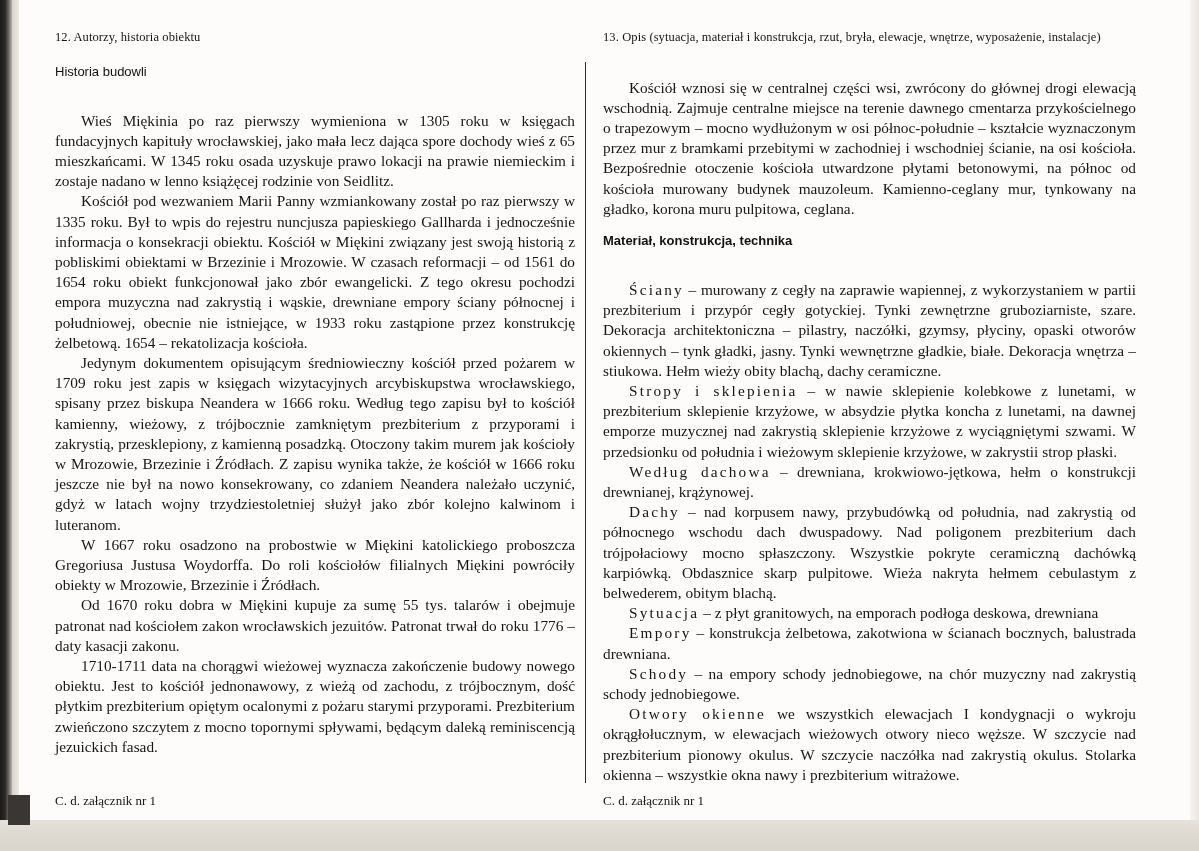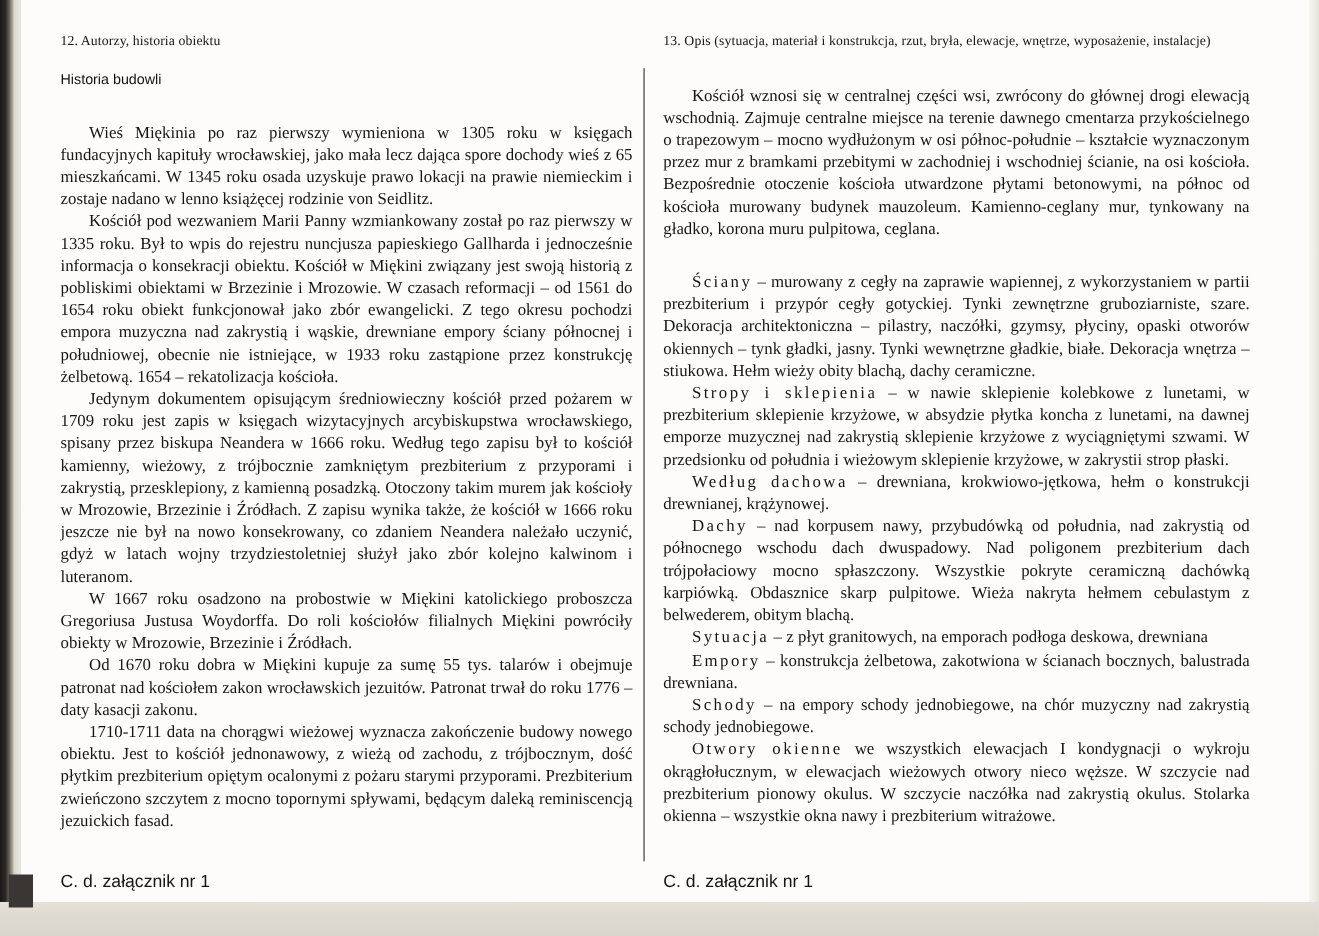--- a/index.html
+++ b/index.html
@@ -108,22 +108,22 @@
     word-spacing: 0.1px;
     font-family: Liberation Serif, serif;
   }
 
   .subhead-inline {
     letter-spacing: 2.2px;
   }
 
   .footer {
     position: absolute;
-    font-family: Liberation Sans, sans-serif;
-    font-size: 16px;
+    font-family: Liberation Serif, serif;
+    font-size: 13px;
     color: #151515;
     top: 793px;
   }
   .footer-left  { left: 55px; }
   .footer-right { left: 603px; }
 
   .block-gap { height: 14px; }
 </style>
 </head>
 <body>
@@ -156,20 +156,21 @@
 
       <p class="section-num">13. Opis (sytuacja, materiał i konstrukcja, rzut, bryła, elewacje, wnętrze, wyposażenie, instalacje)</p>
 
 
       <div class="block-gap"></div>
 
       <p class="body-p">Kościół wznosi się w centralnej części wsi, zwrócony do głównej drogi elewacją wschodnią. Zajmuje centralne miejsce na terenie dawnego cmentarza przykościelnego o trapezowym – mocno wydłużonym w osi północ-południe – kształcie wyznaczonym przez mur z bramkami przebitymi w zachodniej i wschodniej ścianie, na osi kościoła. Bezpośrednie otoczenie kościoła utwardzone płytami betonowymi, na północ od kościoła murowany budynek mauzoleum. Kamienno-ceglany mur, tynkowany na gładko, korona muru pulpitowa, ceglana.</p>
 
       <div class="block-gap"></div>
 
+      <p class="heading heading-bold">Materiał, konstrukcja, technika</p>
 
       <div class="block-gap"></div>
 
       <p class="body-p">
         <span class="subhead-inline">Ściany</span><span> – murowany z cegły na zaprawie wapiennej, z wykorzystaniem w partii prezbiterium i przypór cegły gotyckiej. Tynki zewnętrzne gruboziarniste, szare. Dekoracja architektoniczna – pilastry, naczółki, gzymsy, płyciny, opaski otworów okiennych – tynk gładki, jasny. Tynki wewnętrzne gładkie, białe. Dekoracja wnętrza – stiukowa. Hełm wieży obity blachą, dachy ceramiczne.</span>
       </p>
       <p class="body-p">
         <span class="subhead-inline">Stropy i sklepienia</span><span> – w nawie sklepienie kolebkowe z lunetami, w prezbiterium sklepienie krzyżowe, w absydzie płytka koncha z lunetami, na dawnej emporze muzycznej nad zakrystią sklepienie krzyżowe z wyciągniętymi szwami. W przedsionku od południa i wieżowym sklepienie krzyżowe, w zakrystii strop płaski.</span>
       </p>
       <p class="body-p">

